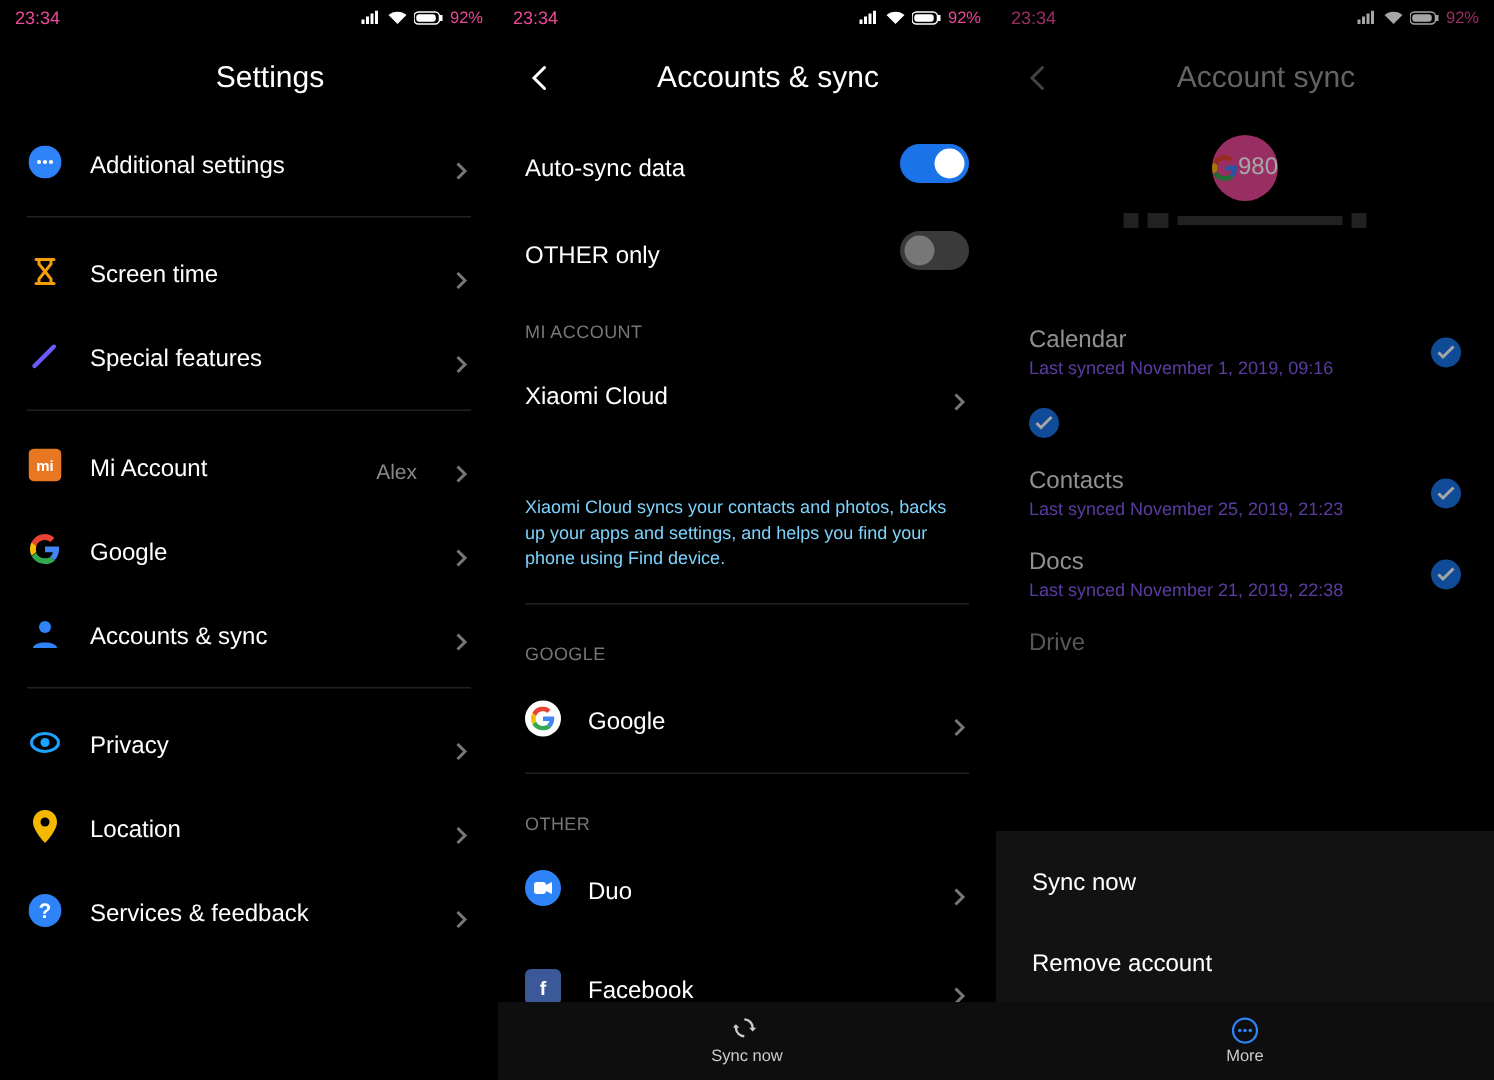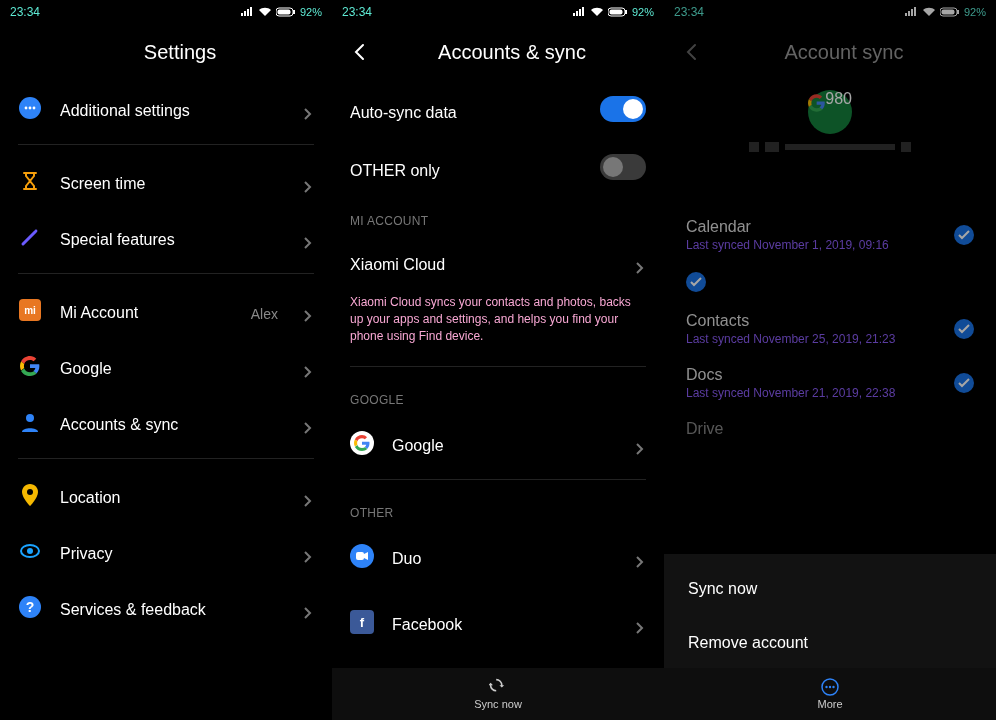--- a/index.html
+++ b/index.html
@@ -21,21 +21,21 @@
     flex-direction: column;
     overflow: hidden;
   }
   .statusbar {
     height: 24px;
     display: flex;
     align-items: center;
     justify-content: space-between;
     padding: 0 10px;
     font-size: 12px;
-    color: #5eead4;
+    color: #ec4899;
   }
   .statusbar .right {
     display: flex;
     align-items: center;
     gap: 4px;
   }
   .statusbar .right span { font-size: 11px; }
   .statusbar svg { display: block; }
   .header {
     display: flex;
@@ -96,23 +96,24 @@
     margin: 8px 18px;
   }
   .section-label {
     font-size: 12px;
     color: #777;
     padding: 18px 18px 8px 18px;
     letter-spacing: 0.3px;
   }
   .desc {
     font-size: 12px;
-    color: #f9a8d4;
+    color: #7dd3fc;
     padding: 4px 18px 14px 18px;
     line-height: 1.4;
+    margin-top: 36px;
   }
 
   
   .toggle {
     width: 46px; height: 26px;
     border-radius: 13px;
     position: relative;
   }
   .toggle.on { background: #1a73e8; }
   .toggle.off { background: #3a3a3a; }
@@ -159,22 +160,22 @@
   .bottombar .blabel {
     font-size: 11px;
     color: #ccc;
   }
   .bottombar svg{display:block;}
 
   
   .g-circle {
     width: 44px; height: 44px;
     border-radius: 50%;
-    background: #15803d;
-    display:flex; align-items:flex-start; justify-content:center;
+    background: #ec4899;
+    display:flex; align-items:center; justify-content:center;
     margin: 10px auto 6px auto;
   }
   .g-circle svg{ width:26px; height:26px; }
   .blurline{
     height:14px;
     display:flex;
     gap:6px;
     justify-content:center;
     align-items:center;
     margin-bottom:14px;
@@ -332,41 +333,41 @@
           <svg width="8" height="12">
             <path d="M1 1l5 5-5 5" stroke="#777" stroke-width="2" fill="none"></path>
           </svg>
         </div>
     </div>
 
     <div class="divider"></div>
 
     <div class="row">
       <div class="icon">
+          <svg width="22" height="22">
+            <ellipse cx="11" cy="11" rx="9" ry="6" fill="none" stroke="#1aa3ff" stroke-width="2"></ellipse>
+            <circle cx="11" cy="11" r="3" fill="#1aa3ff"></circle>
+          </svg>
+        </div>
+      <div class="label">Privacy</div>
+      <div class="chev">
+          <svg width="8" height="12">
+            <path d="M1 1l5 5-5 5" stroke="#777" stroke-width="2" fill="none"></path>
+          </svg>
+        </div>
+    </div>
+
+    <div class="row">
+      <div class="icon">
           <svg width="20" height="22">
             <path d="M10 0C5 0 2 4 2 8c0 6 8 14 8 14s8-8 8-14c0-4-3-8-8-8z" fill="#f5b800"></path>
             <circle cx="10" cy="8" r="3" fill="#000"></circle>
           </svg>
         </div>
       <div class="label">Location</div>
-      <div class="chev">
-          <svg width="8" height="12">
-            <path d="M1 1l5 5-5 5" stroke="#777" stroke-width="2" fill="none"></path>
-          </svg>
-        </div>
-    </div>
-
-    <div class="row">
-      <div class="icon">
-          <svg width="22" height="22">
-            <ellipse cx="11" cy="11" rx="9" ry="6" fill="none" stroke="#1aa3ff" stroke-width="2"></ellipse>
-            <circle cx="11" cy="11" r="3" fill="#1aa3ff"></circle>
-          </svg>
-        </div>
-      <div class="label">Privacy</div>
       <div class="chev">
           <svg width="8" height="12">
             <path d="M1 1l5 5-5 5" stroke="#777" stroke-width="2" fill="none"></path>
           </svg>
         </div>
     </div>
 
     <div class="row">
       <div class="icon">
           <svg width="22" height="22">

